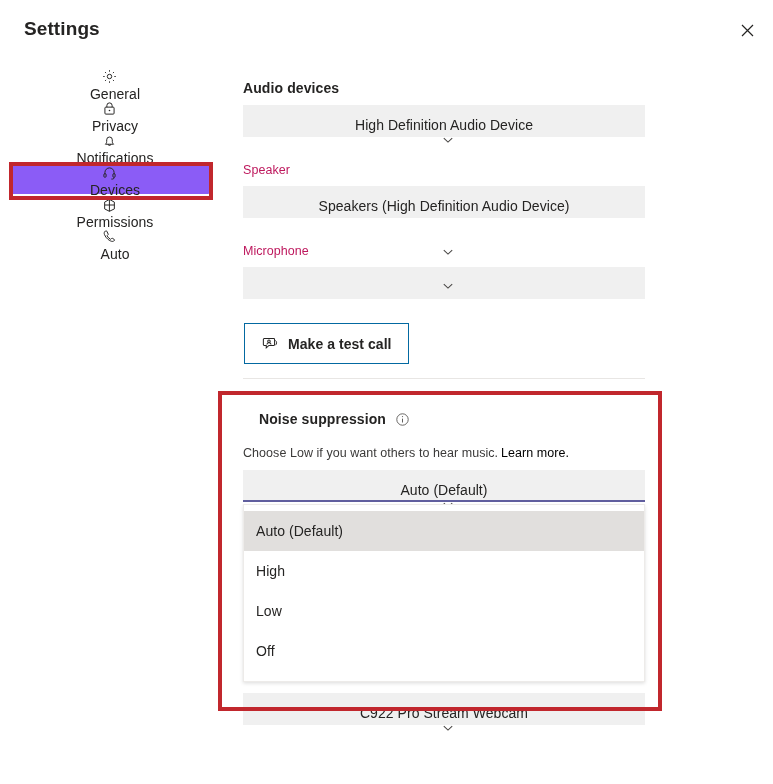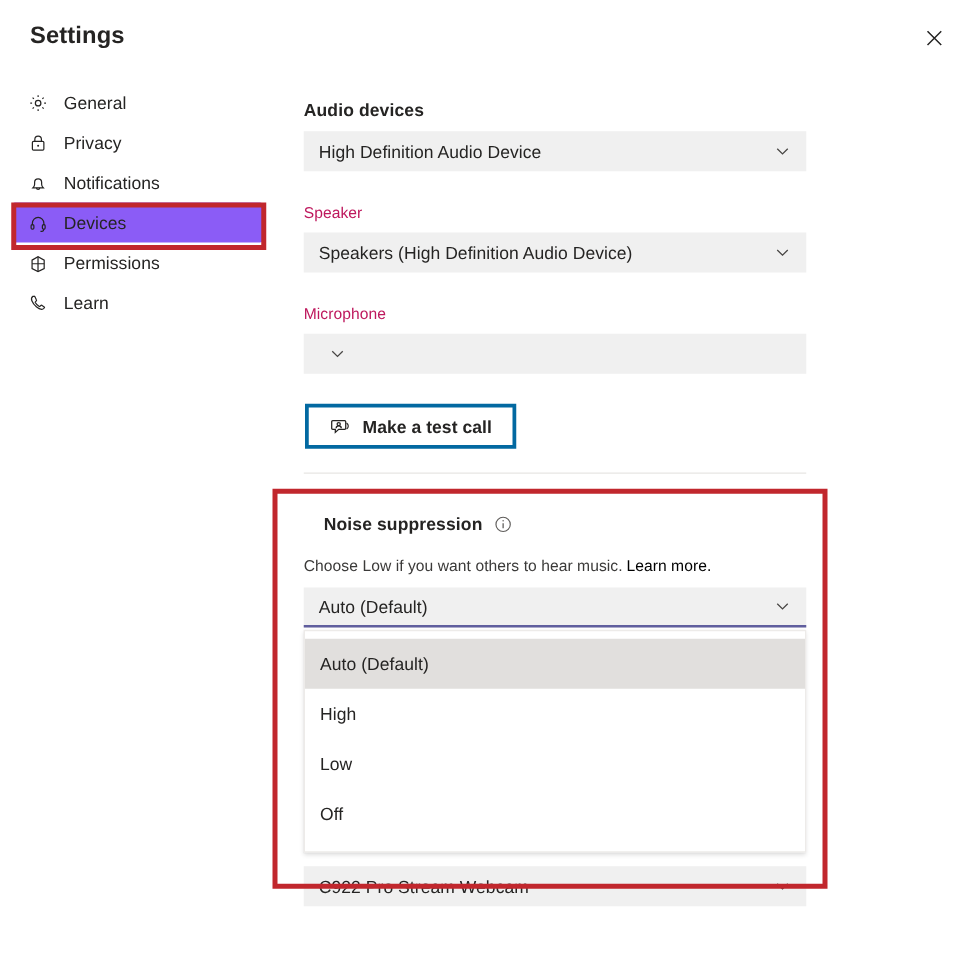--- a/index.html
+++ b/index.html
@@ -56,20 +56,21 @@
   .nav-item {
     position: relative;
     display: flex;
     align-items: center;
     height: 32px;
     margin: 0 10px;
     padding-left: 10px;
     box-sizing: border-box;
     cursor: pointer;
     border-radius: 2px;
+    flex-direction: column;
   }
   .nav-item + .nav-item { margin-top: 0px; }
   .nav-item .nav-icon {
     width: 20px;
     height: 20px;
     display: flex;
     align-items: center;
     justify-content: center;
     margin-right: 11px;
     flex: 0 0 auto;
@@ -120,39 +121,40 @@
     align-items: center;
     padding: 12px 12px;
     box-sizing: border-box;
     cursor: pointer;
     font-size: 14px;
     color: #252423;
     border: none;
     width: 100%;
     text-align: left;
     letter-spacing: .05px;
+    flex-direction: column;
   }
   .select-box .select-value { flex: 1 1 auto; }
   .chev {
     flex: 0 0 auto;
     width: 14px;
     height: 14px;
     margin-left: 8px;
   }
   .select-box.focused {
     border-bottom: 2px solid #605e9e;
   }
 
   .test-call-btn {
     display: inline-flex;
     align-items: center;
-    height: 36px;
+    height: 41px;
     padding: 0 16px;
     background: #ffffff;
-    border: 3px solid #0369a1;
+    border: 1px solid #0369a1;
     font-size: 14px;
     color: #252423;
     cursor: pointer;
     letter-spacing: .05px;
     font-family: inherit;
     font-weight: 600;
   }
   .test-call-btn .btn-icon {
     width: 18px; height: 18px;
     margin-right: 9px;
@@ -290,21 +292,21 @@
     </span>
     <span class="nav-label">Permissions</span>
   </div>
 
   <div class="nav-item">
     <span class="nav-icon">
       <svg width="17" height="17" viewBox="0 0 20 20" fill="none" stroke="#252423" stroke-width="1.15">
         <path d="M5.1 3.6c-1.3 1-1.7 2.5-1 4.2.9 2.2 2.3 4.1 4.2 5.6 1.7 1.4 3.6 2.3 5 2.4 1.2.1 2-.4 2.6-1.4.2-.3.1-.6-.2-.8l-2.3-1.5c-.3-.2-.6-.1-.8.1l-.9.9c-.2.2-.4.2-.6.1-1.6-.9-2.9-2.2-3.8-3.8-.1-.2-.1-.4.1-.6l.9-.9c.2-.2.3-.5.1-.8L6.9 3.8c-.2-.3-.5-.4-.8-.2z"></path>
       </svg>
     </span>
-    <span class="nav-label">Learn</span>
+    <span class="nav-label">Auto</span>
   </div>
 </nav>
 
 <div class="main">
 
   <div class="section-title" style="position:absolute; top:80px; left:0;">Audio devices</div>
 
   <button class="select-box" style="position:absolute; top:105px; left:0;">
     <span class="select-value">High Definition Audio Device</span>
     <span class="chev">

